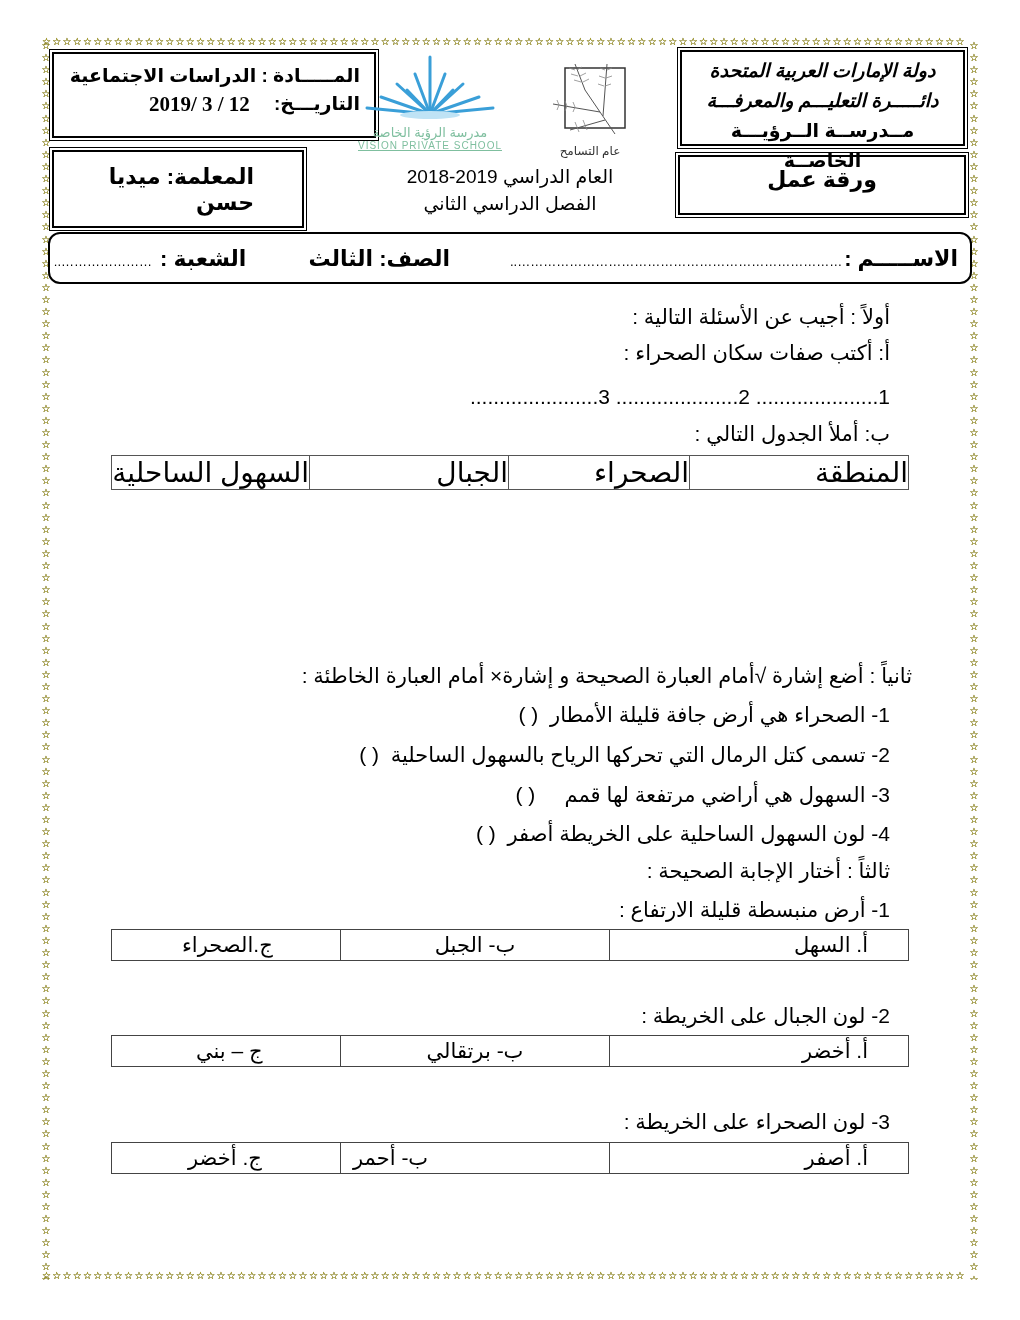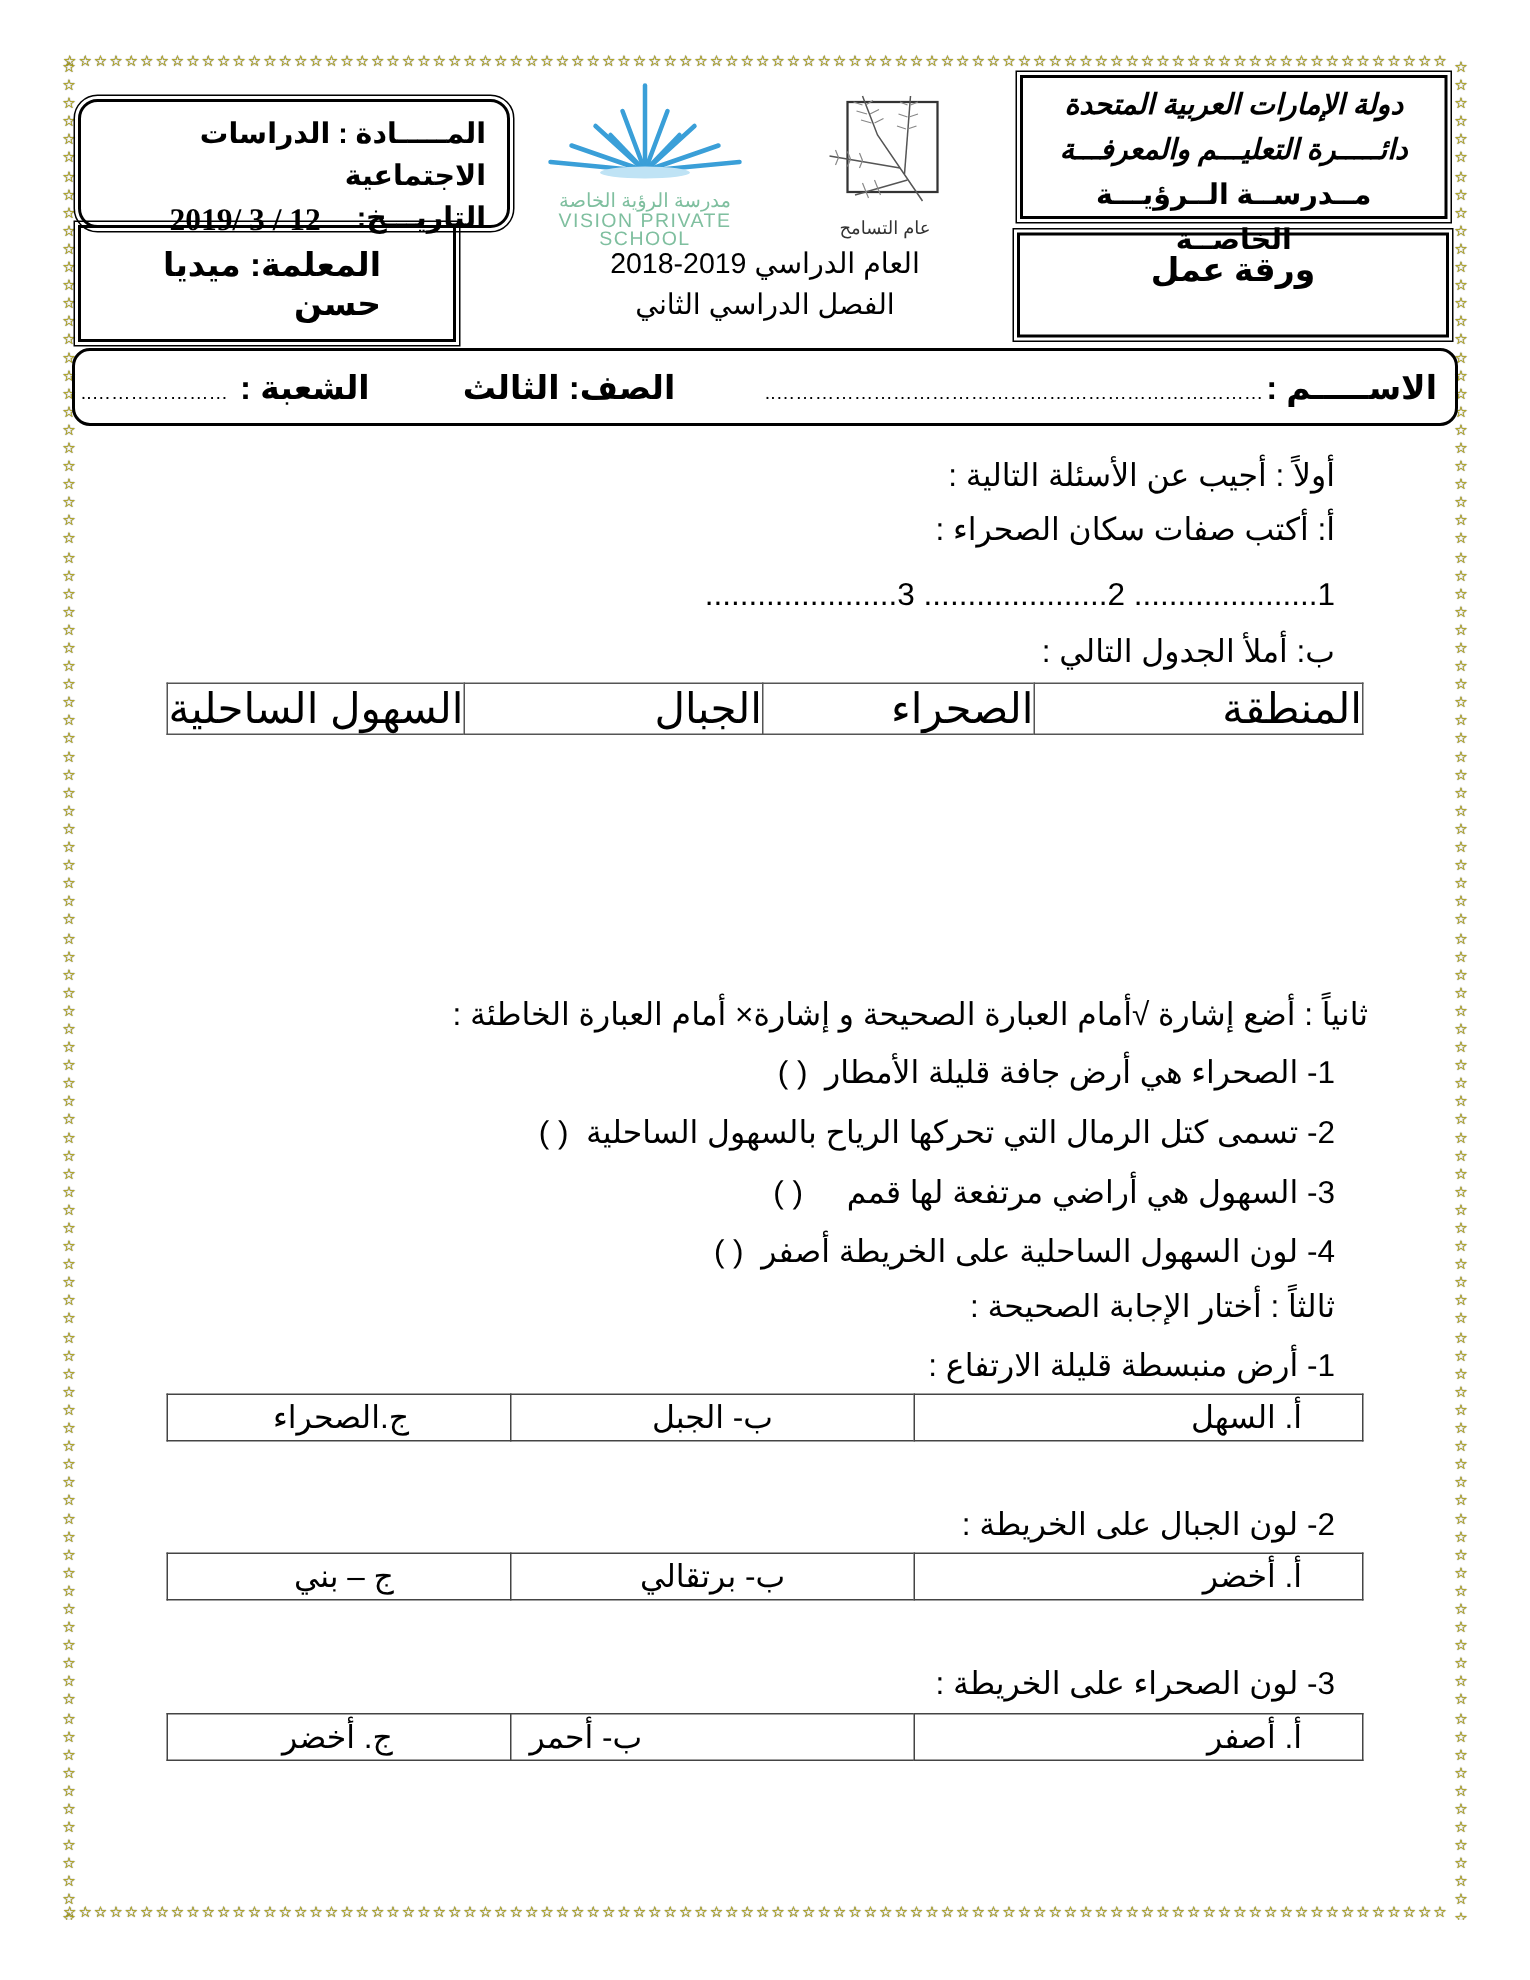--- a/index.html
+++ b/index.html
@@ -32,21 +32,21 @@
 <div class="star-col" style="left: 968px; top: 40px; height: 1240px; color: rgb(224, 208, 0);" id="starRight">☆☆☆☆☆☆☆☆☆☆☆☆☆☆☆☆☆☆☆☆☆☆☆☆☆☆☆☆☆☆☆☆☆☆☆☆☆☆☆☆☆☆☆☆☆☆☆☆☆☆☆☆☆☆☆☆☆☆☆☆☆☆☆☆☆☆☆☆☆☆☆☆☆☆☆☆☆☆☆☆☆☆☆☆☆☆☆☆☆☆☆☆☆☆☆☆☆☆☆☆☆☆☆☆☆</div>
 
 <div class="dbl-box2" style="left:680px; top:50px; width:285px; height:96px;">
   <div class="rtl" style="position:absolute; right:24px; top:4px; text-align:center; font-weight:bold; font-style:italic; font-size:19px; line-height:30px;margin-left:24px;">
     <div>دولة الإمارات العربية المتحدة</div>
     <div>دائـــــرة التعليـــم والمعرفـــة</div>
     <div style="font-style:normal;">مــدرســة الــرؤيـــة الخاصــة</div>
   </div>
 </div>
 
-<div class="dbl-box2" style="left:52px; top:66px; width:288px; height:86px;border-radius:13px;">
+<div class="dbl-box2" style="left:52px; top:52px; width:324px; height:86px;">
   <div class="rtl bold-ar" style="position:absolute; right:14px; top:8px; font-size:19px; line-height:28px;">
     <div>المـــــادة : الدراسات الاجتماعية</div>
     <div style="display:flex; gap:24px; font-size:19px;">
       <span>التاريـــخ:</span>
       <span style="direction:ltr; font-family:'Liberation Serif', serif; font-size:21px;">2019/  3   / 12</span>
     </div>
   </div>
 </div>
 
 <div style="position:absolute; left:345px; top:52px; width:170px; height:100px;">
@@ -60,21 +60,21 @@
       <line x1="85" y1="62" x2="36" y2="45"></line>
       <line x1="85" y1="62" x2="134" y2="45"></line>
       <line x1="85" y1="62" x2="22" y2="56"></line>
       <line x1="85" y1="62" x2="148" y2="56"></line>
       <line x1="85" y1="62" x2="62" y2="38"></line>
       <line x1="85" y1="62" x2="108" y2="38"></line>
     </g>
     <ellipse cx="85" cy="63" rx="30" ry="4" fill="#bfe3f5"></ellipse>
   </svg>
   <div style="text-align:center; color:#7fbf9f; font-size:13px; line-height:14px; direction:rtl;">مدرسة الرؤية الخاصة</div>
-  <div style="text-align:center; color:#7fbf9f; font-size:13px; letter-spacing:1px; line-height:12px;">VISION PRIVATE SCHOOL</div>
+  <div style="text-align:center; color:#7fbf9f; font-size:10px; letter-spacing:1px; line-height:12px;text-decoration:underline;">VISION PRIVATE SCHOOL</div>
 </div>
 
 <div style="position:absolute; left:545px; top:60px; width:90px; height:100px;">
   <svg width="90" height="80" viewBox="0 0 90 80">
     <rect x="20" y="8" width="60" height="60" fill="none" stroke="#333" stroke-width="1.5"></rect>
     <g stroke="#555" stroke-width="1" fill="none">
       <path d="M70 74 L40 30 L30 4"></path>
       <path d="M58 56 L62 4"></path>
       <path d="M55 52 L8 44"></path>
       <path d="M60 60 L25 70"></path>
@@ -82,21 +82,21 @@
     <g stroke="#888" stroke-width="0.8">
       <path d="M30 10 l-6 -2 M33 16 l-7 -2 M36 22 l-7 -2 M32 10 l5 -3 M35 16 l6 -3 M38 22 l6 -3"></path>
       <path d="M60 10 l-5 -2 M60 18 l-6 -2 M59 26 l-6 -2 M62 10 l5 -2 M61 18 l6 -2 M60 26 l6 -2"></path>
       <path d="M14 45 l-2 -5 M22 46 l-2 -5 M30 47 l-2 -5 M14 45 l-2 5 M22 46 l-2 5 M30 47 l-2 5"></path>
       <path d="M32 67 l-2 -5 M40 65 l-2 -5 M32 67 l2 5 M40 65 l2 5"></path>
     </g>
   </svg>
   <div style="text-align:center; font-size:12px; color:#333; direction:rtl;">عام التسامح</div>
 </div>
 
-<div class="dbl-box2" style="left:678px; top:155px; width:288px; height:70px;">
+<div class="dbl-box2" style="left:678px; top:155px; width:288px; height:60px;">
   <div class="rtl bold-ar" style="position:absolute; left:0; right:0; top:10px; text-align:center; font-size:22px;">ورقة عمل</div>
 </div>
 
 <div class="rtl" style="position:absolute; left:350px; top:163px; width:320px; text-align:center; font-size:19px; line-height:27px;">
   <div>العام الدراسي 2019-2018</div>
   <div>الفصل الدراسي الثاني</div>
 </div>
 
 <div class="dbl-box2" style="left:52px; top:150px; width:252px; height:78px;">
   <div class="rtl bold-ar" style="position:absolute; right:48px; top:12px; font-size:22px;">المعلمة: ميديا حسن</div>

